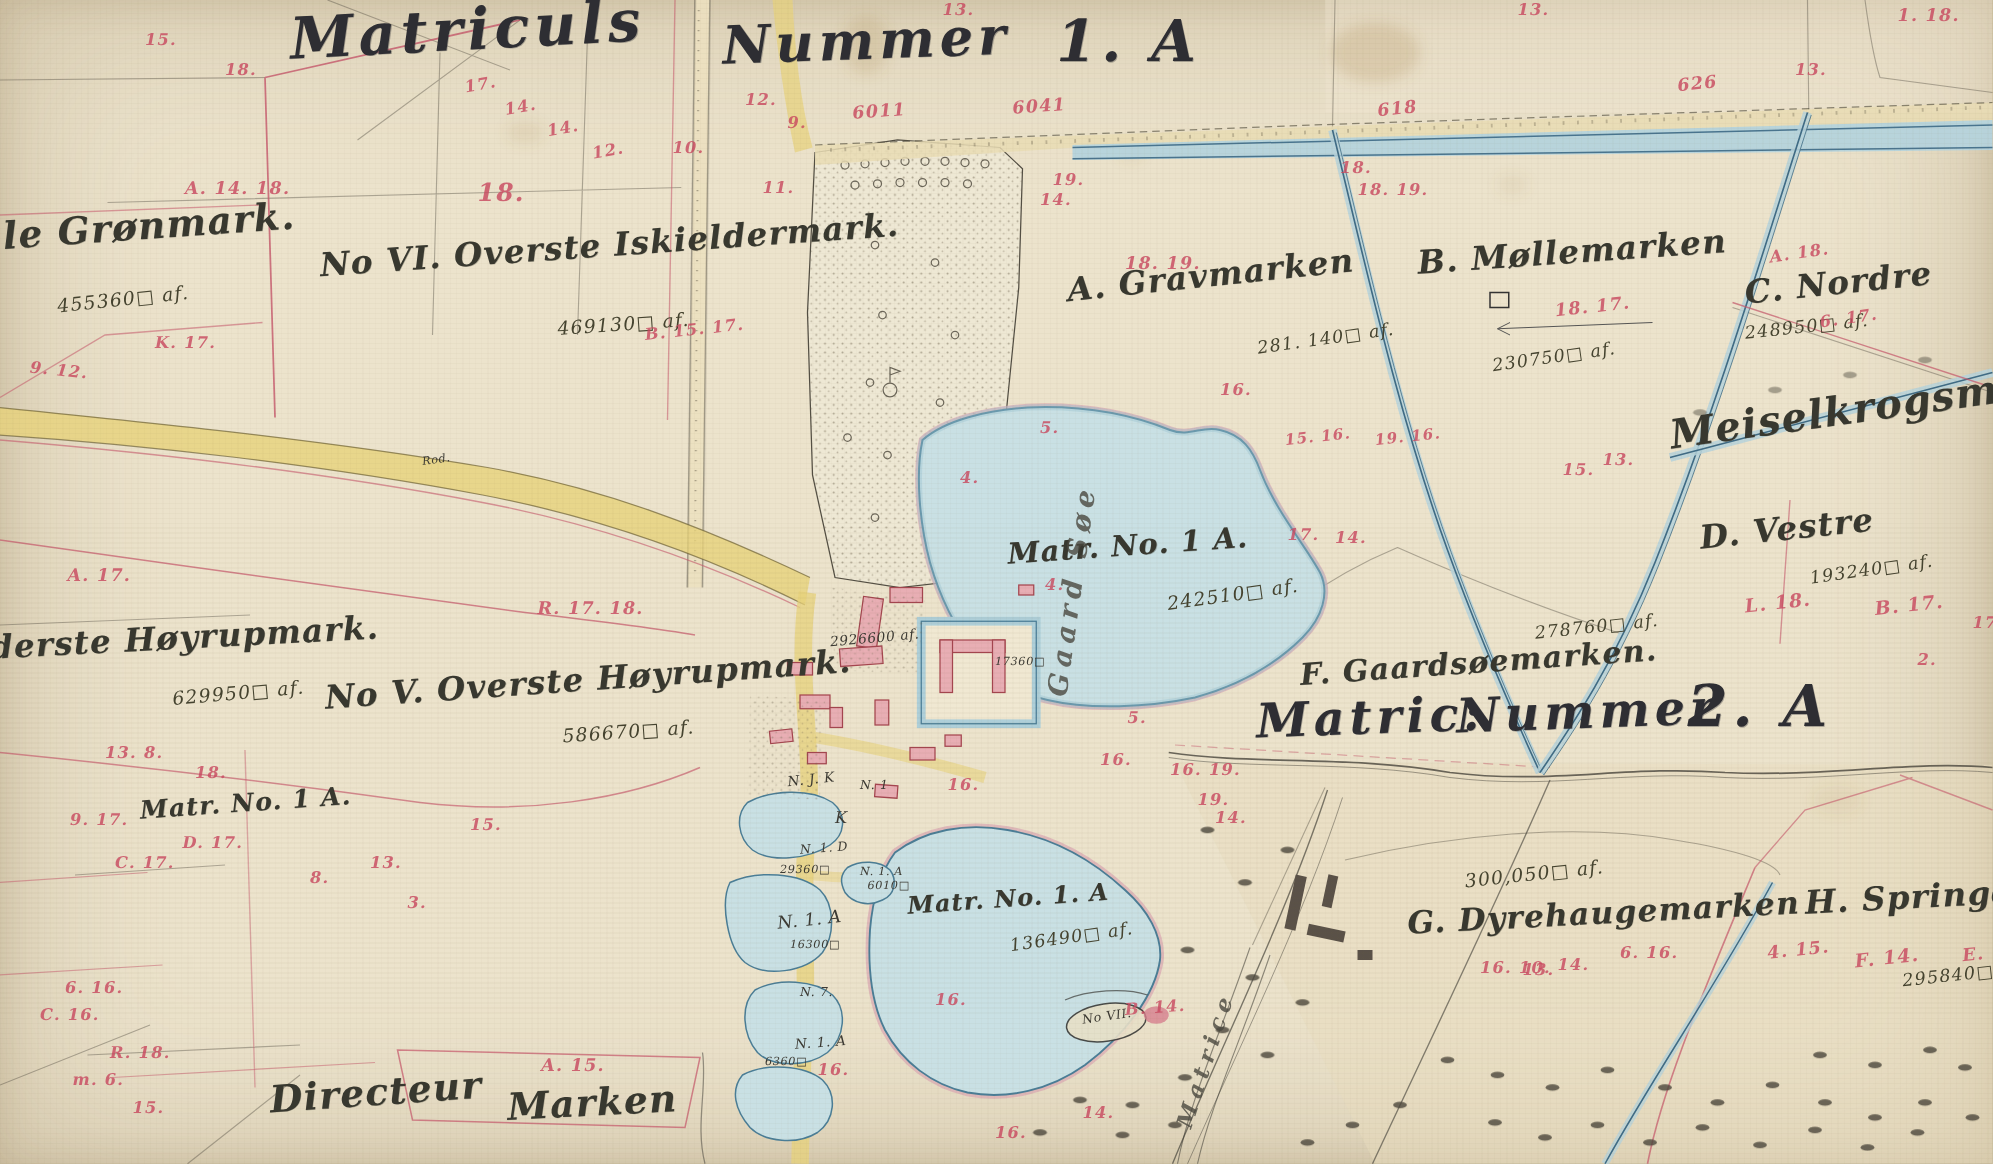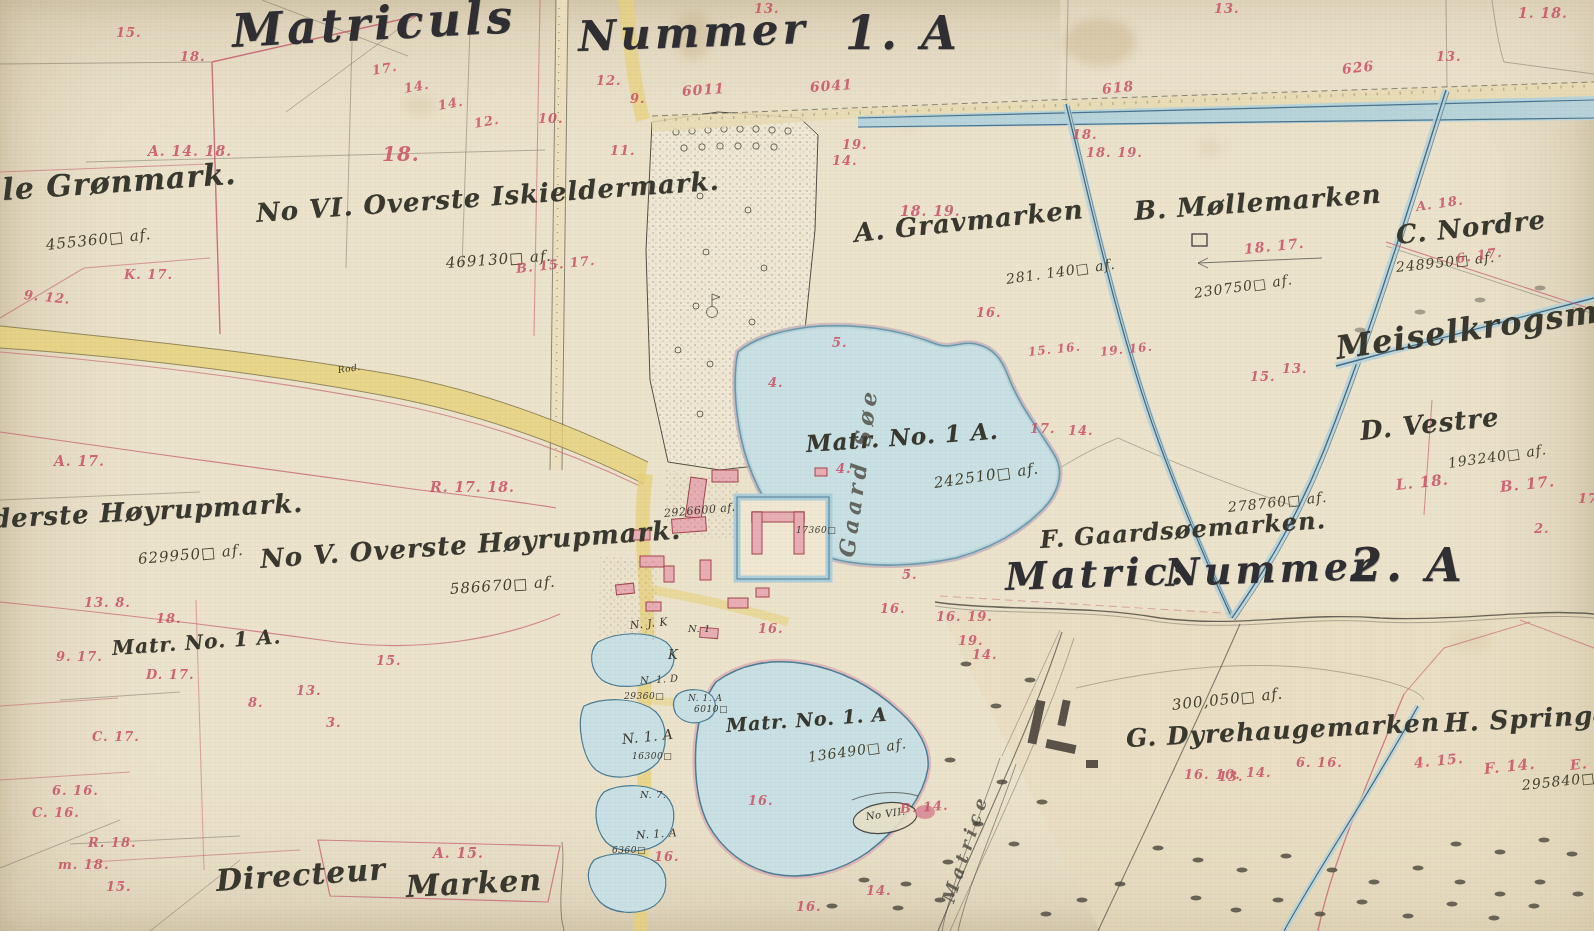--- a/index.html
+++ b/index.html
@@ -386,26 +386,26 @@
       <span class="lbl red_marks" style="left: 1570px; top: 758px; font-size: 14px; transform: rotate(-6deg);">E. 14.</span>
       <span class="lbl red_marks" style="left: 748px; top: 794px;">16.</span>
       <span class="lbl red_marks" style="left: 654px; top: 850px;">16.</span>
       <span class="lbl red_marks" style="left: 900px; top: 802px; transform: rotate(-4deg);">B. 14.</span>
       <span class="lbl red_marks" style="left: 866px; top: 884px;">14.</span>
       <span class="lbl red_marks" style="left: 796px; top: 900px;">16.</span>
       <span class="lbl red_marks" style="left: 433px; top: 846px; font-size: 14px;">A. 15.</span>
       <span class="lbl red_marks" style="left: 52px; top: 784px;">6. 16.</span>
       <span class="lbl red_marks" style="left: 32px; top: 806px;">C. 16.</span>
       <span class="lbl red_marks" style="left: 88px; top: 836px;">R. 18.</span>
-      <span class="lbl red_marks" style="left: 58px; top: 858px;">m. 18.</span>
+      <span class="lbl red_marks" style="left: 58px; top: 858px;">m. 6.</span>
       <span class="lbl red_marks" style="left: 106px; top: 880px;">15.</span>
       <span class="lbl red_marks" style="left: 84px; top: 596px;">13. 8.</span>
       <span class="lbl red_marks" style="left: 156px; top: 612px;">18.</span>
       <span class="lbl red_marks" style="left: 56px; top: 650px;">9. 17.</span>
-      <span class="lbl red_marks" style="left: 92px; top: 684px; margin-top: 46px;">C. 17.</span>
+      <span class="lbl red_marks" style="left: 92px; top: 684px;">C. 17.</span>
       <span class="lbl red_marks" style="left: 146px; top: 668px;">D. 17.</span>
       <span class="lbl red_marks" style="left: 376px; top: 654px;">15.</span>
       <span class="lbl red_marks" style="left: 296px; top: 684px;">13.</span>
       <span class="lbl red_marks" style="left: 248px; top: 696px;">8.</span>
       <span class="lbl red_marks" style="left: 326px; top: 716px;">3.</span>
       <span class="lbl red_marks" style="left: 430px; top: 480px; font-size: 14px;">R. 17. 18.</span>
       <span class="lbl red_marks" style="left: 54px; top: 424px; font-size: 14px; margin-top: 30px;">A. 17.</span>
     </div>
 </div>
 

